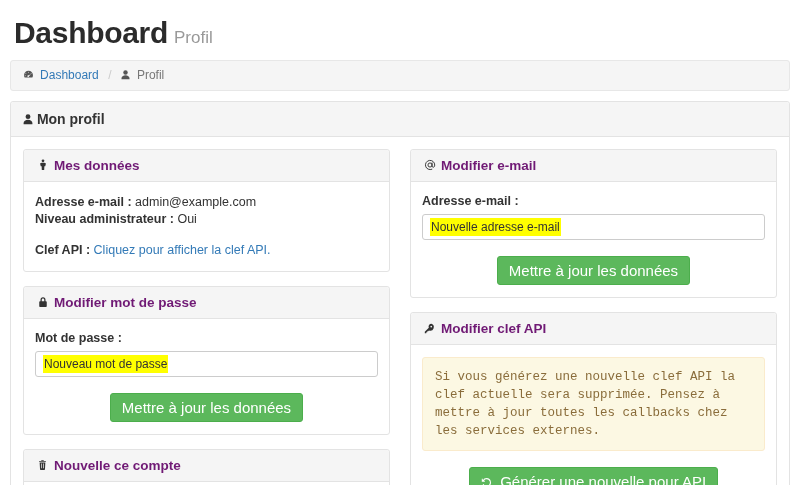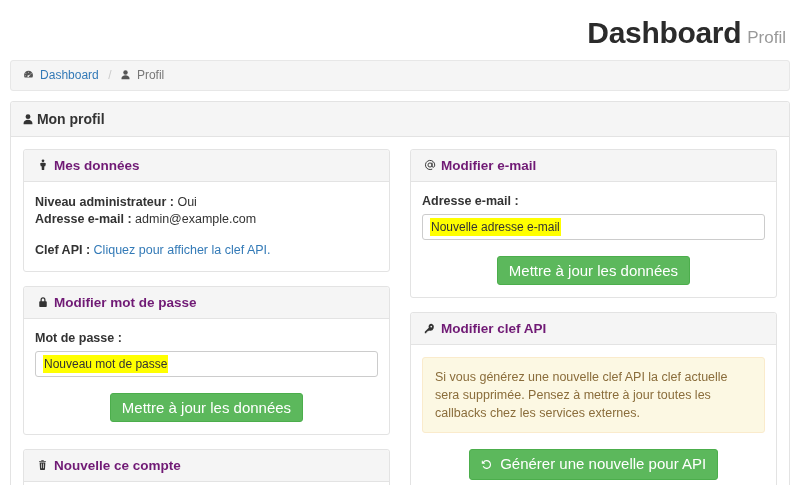--- a/index.html
+++ b/index.html
@@ -13,21 +13,20 @@
     background: #ffffff;
     font-family: "Liberation Sans", sans-serif;
     font-size: 13px;
     color: #333333;
     -webkit-font-smoothing: antialiased;
   }
 
   
   .page-header {
     padding: 16px 14px 10px 14px;
-    text-align: right;
   }
   .page-title {
     font-size: 30px;
     font-weight: bold;
     color: #2b2b2b;
     letter-spacing: -0.3px;
     display: inline;
   }
   .page-subtitle {
     font-size: 17px;
@@ -197,20 +196,21 @@
 
   
   .alert-warning {
     background: #fcf8e3;
     border: 1px solid #faebcc;
     color: #8a6d3b;
     border-radius: 3px;
     padding: 10px 12px;
     font-size: 12.5px;
     line-height: 18px;
+    font-family: Liberation Mono, monospace;
   }
 
   svg.ico { vertical-align: -1px; }
 </style>
 </head>
 <body>
 
 <div class="page-header">
   <span class="page-title">Dashboard</span><span class="page-subtitle">Profil</span>
 </div>
@@ -253,26 +253,26 @@
         <div class="panel-heading">
           <span class="ph-icon">
             <svg class="ico" width="8" height="12" viewBox="0 0 10 14" fill="#333333">
                 <circle cx="5" cy="1.8" r="1.7"></circle>
                 <path d="M5 4.2c-2 0-3.6.5-3.6 1.3l.8 3.1h1.1l.2 4.6h3l.2-4.6h1.1l.8-3.1c0-.8-1.6-1.3-3.6-1.3z"></path>
               </svg>
           </span><span>Mes données</span>
         </div>
         <div class="panel-body">
           <div class="data-line">
+            <span class="data-label">Adresse e-mail :</span>
+            <span class="data-value">admin@example.com</span>
+          </div>
+          <div class="data-line">
             <span class="data-label">Niveau administrateur :</span>
             <span class="data-value">Oui</span>
-          </div>
-          <div class="data-line">
-            <span class="data-label">Adresse e-mail :</span>
-            <span class="data-value">admin@example.com</span>
           </div>
           <div class="data-gap"></div>
           <div class="data-line">
             <span class="data-label">Clef API :</span>
             <a class="api-link">Cliquez pour afficher la clef API.</a>
           </div>
         </div>
       </div>
 
       <div class="panel">

